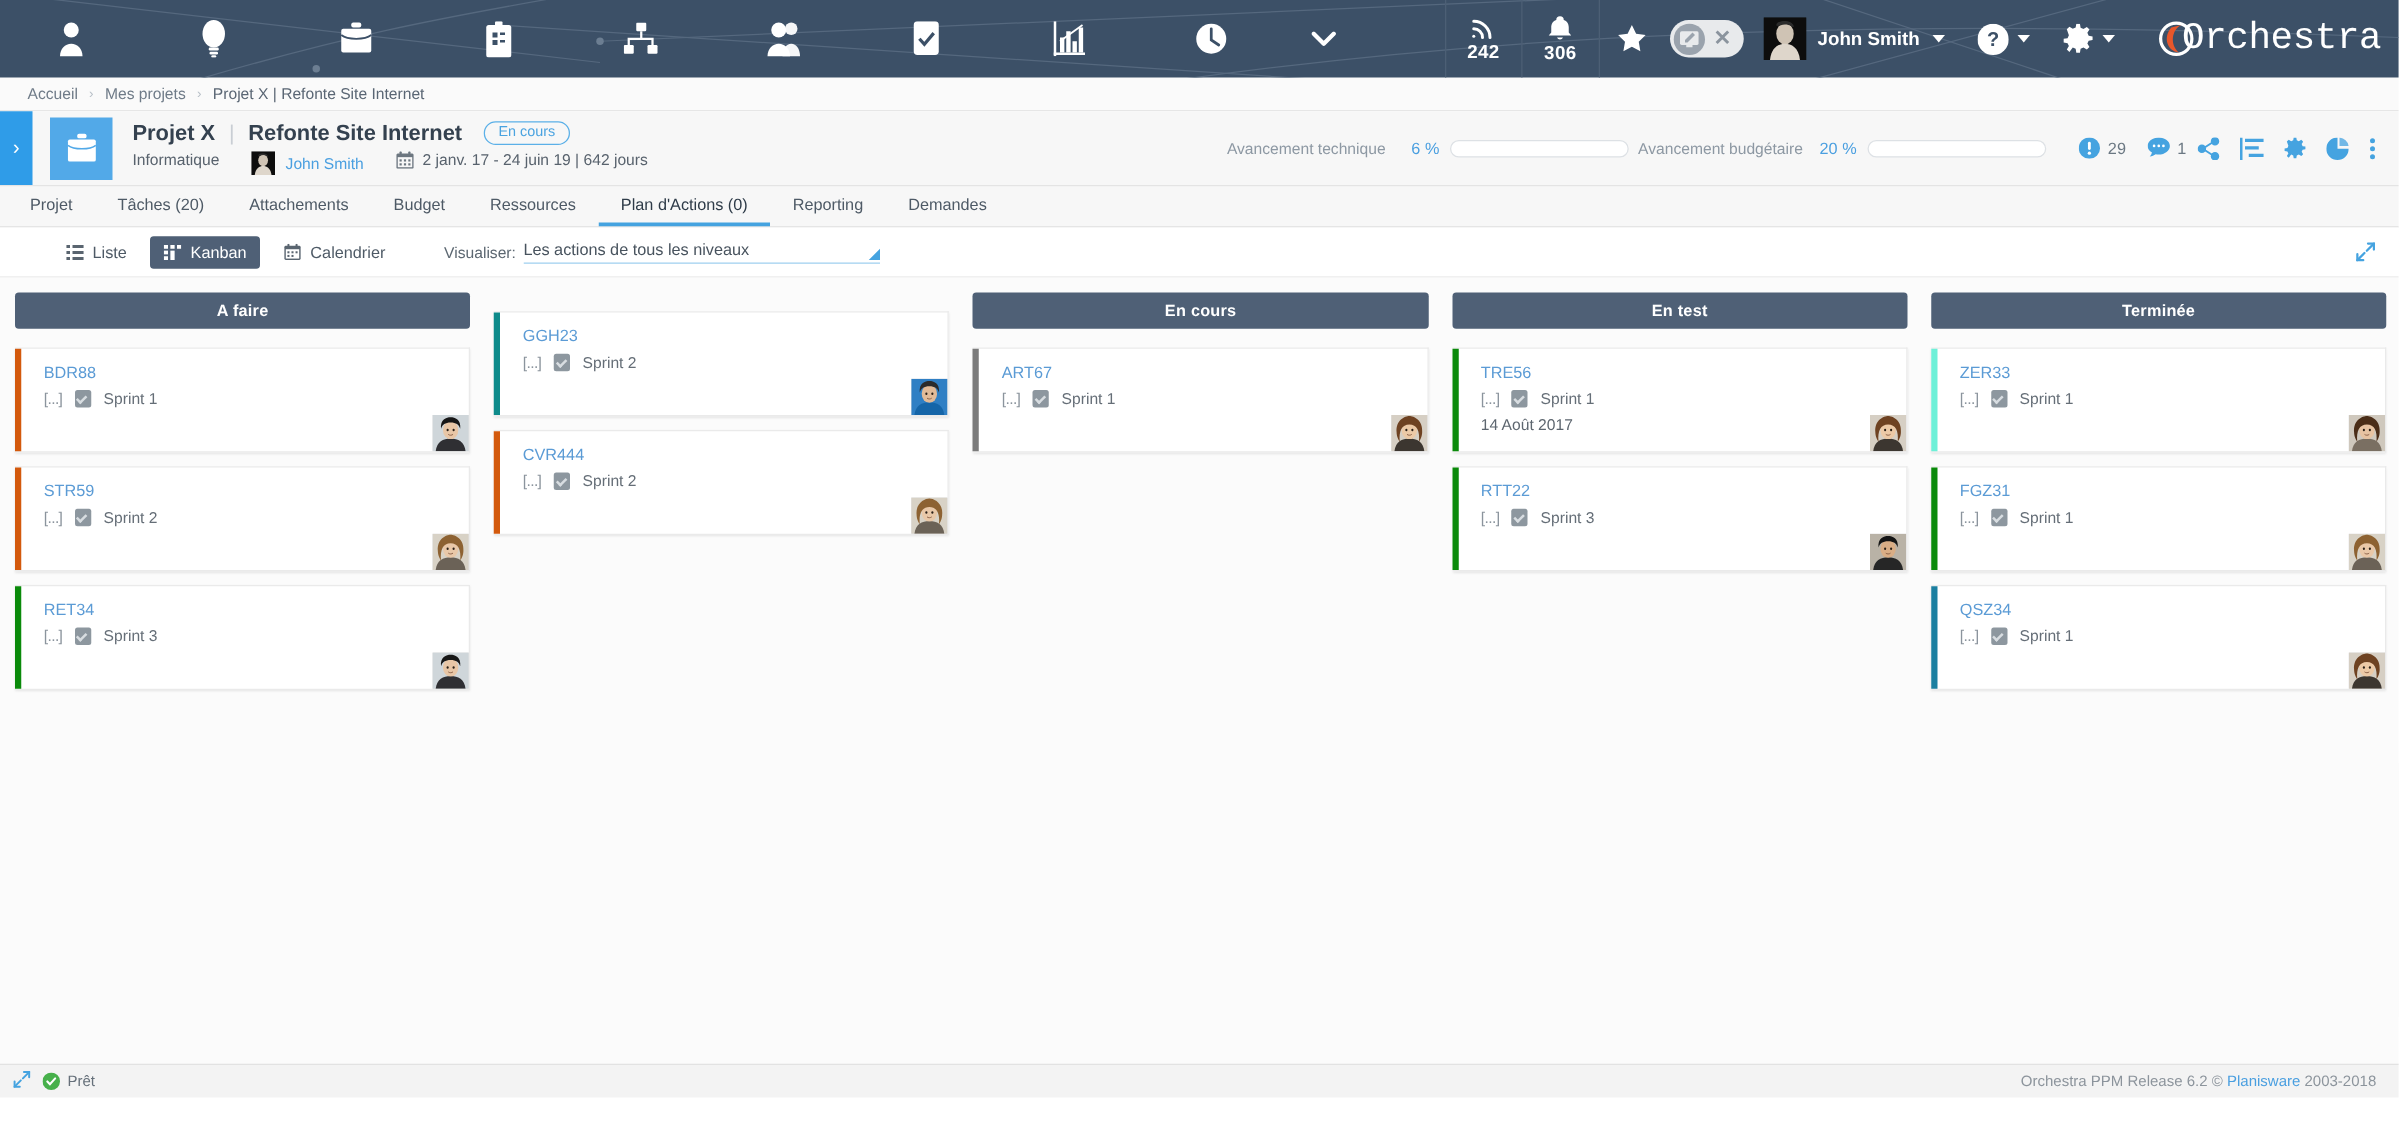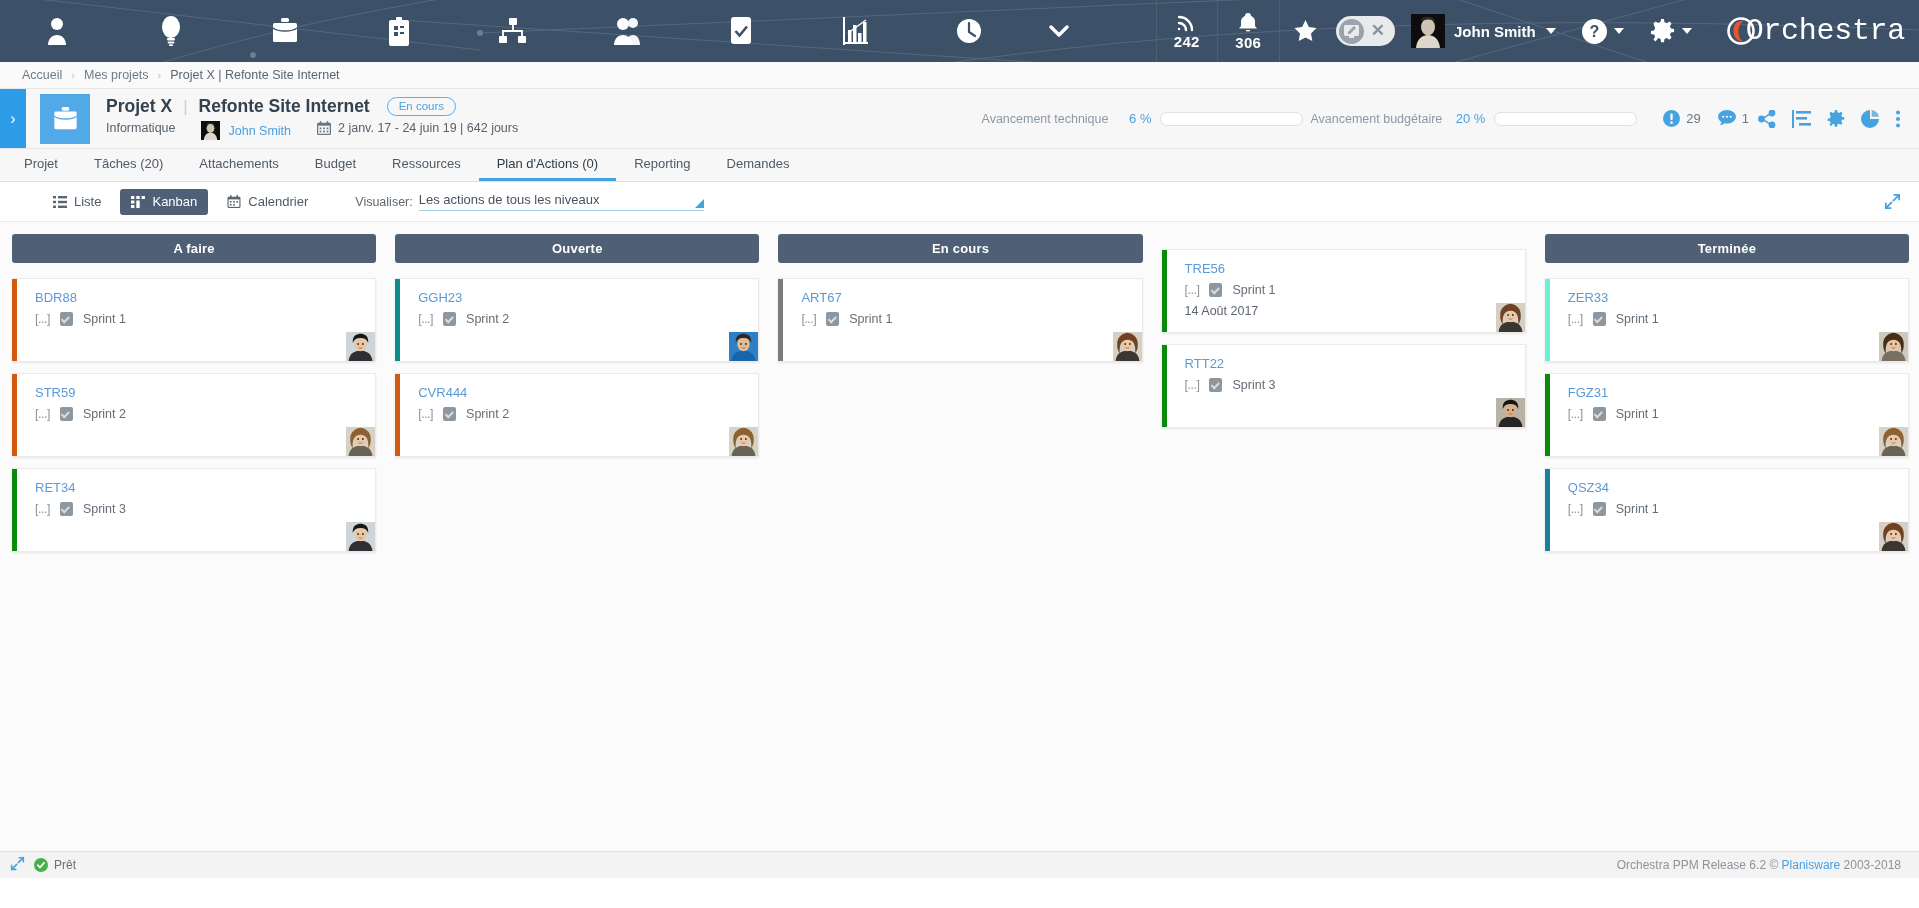--- a/index.html
+++ b/index.html
@@ -636,23 +636,20 @@
     <ellipse cx="17" cy="14" rx="7.2" ry="8.6" fill="#e8c6a6"></ellipse>
     <path d="M8 13 C7 4, 13 2, 17 2 C21 2, 27 4, 26 13 C25 9, 22 7, 17 7 C12 7, 9 9, 8 13z" fill="#171717"></path>
     <ellipse cx="14.2" cy="14" rx="1" ry="1.2" fill="#2a2018"></ellipse>
     <ellipse cx="19.8" cy="14" rx="1" ry="1.2" fill="#2a2018"></ellipse>
     <path d="M14.8 18.2 C16 19.2, 18 19.2, 19.2 18.2" stroke="#8a5f46" stroke-width="0.9" fill="none"></path>
   </svg></span>
         </div>
       </div>
     </div>
     <div class="col">
-      <div class="col-head">
-        <span>Ouverte</span>
-      </div>
       <div class="col-body">
         <div class="card">
           <div class="card-accent" style="background: rgb(14, 139, 139);"></div>
           <div class="card-in">
             <div class="card-code">GGH23</div>
             <div class="card-meta">
               <span class="dots">[...]</span>
               <span class="chkbox"></span>
               <span>Sprint 2</span>
             </div>
@@ -710,20 +707,23 @@
     <ellipse cx="17" cy="14" rx="7.2" ry="8.6" fill="#ecc9a6"></ellipse>
     <path d="M5 16 C4 5, 13 1, 17 1 C21 1, 30 5, 29 16 C29 20, 27 24, 26 25 C27 15, 24 9, 17 9 C10 9, 7 15, 8 25 C7 24, 5 20, 5 16z" fill="#6e4222"></path>
     <ellipse cx="14.2" cy="14" rx="1" ry="1.2" fill="#2a2018"></ellipse>
     <ellipse cx="19.8" cy="14" rx="1" ry="1.2" fill="#2a2018"></ellipse>
     <path d="M14.8 18.2 C16 19.2, 18 19.2, 19.2 18.2" stroke="#8a5f46" stroke-width="0.9" fill="none"></path>
   </svg></span>
         </div>
       </div>
     </div>
     <div class="col">
+      <div class="col-head">
+        <span>En test</span>
+      </div>
       <div class="col-body">
         <div class="card">
           <div class="card-accent" style="background: rgb(10, 138, 10);"></div>
           <div class="card-in">
             <div class="card-code">TRE56</div>
             <div class="card-meta">
               <span class="dots">[...]</span>
               <span class="chkbox"></span>
               <span>Sprint 1</span>
             </div>

